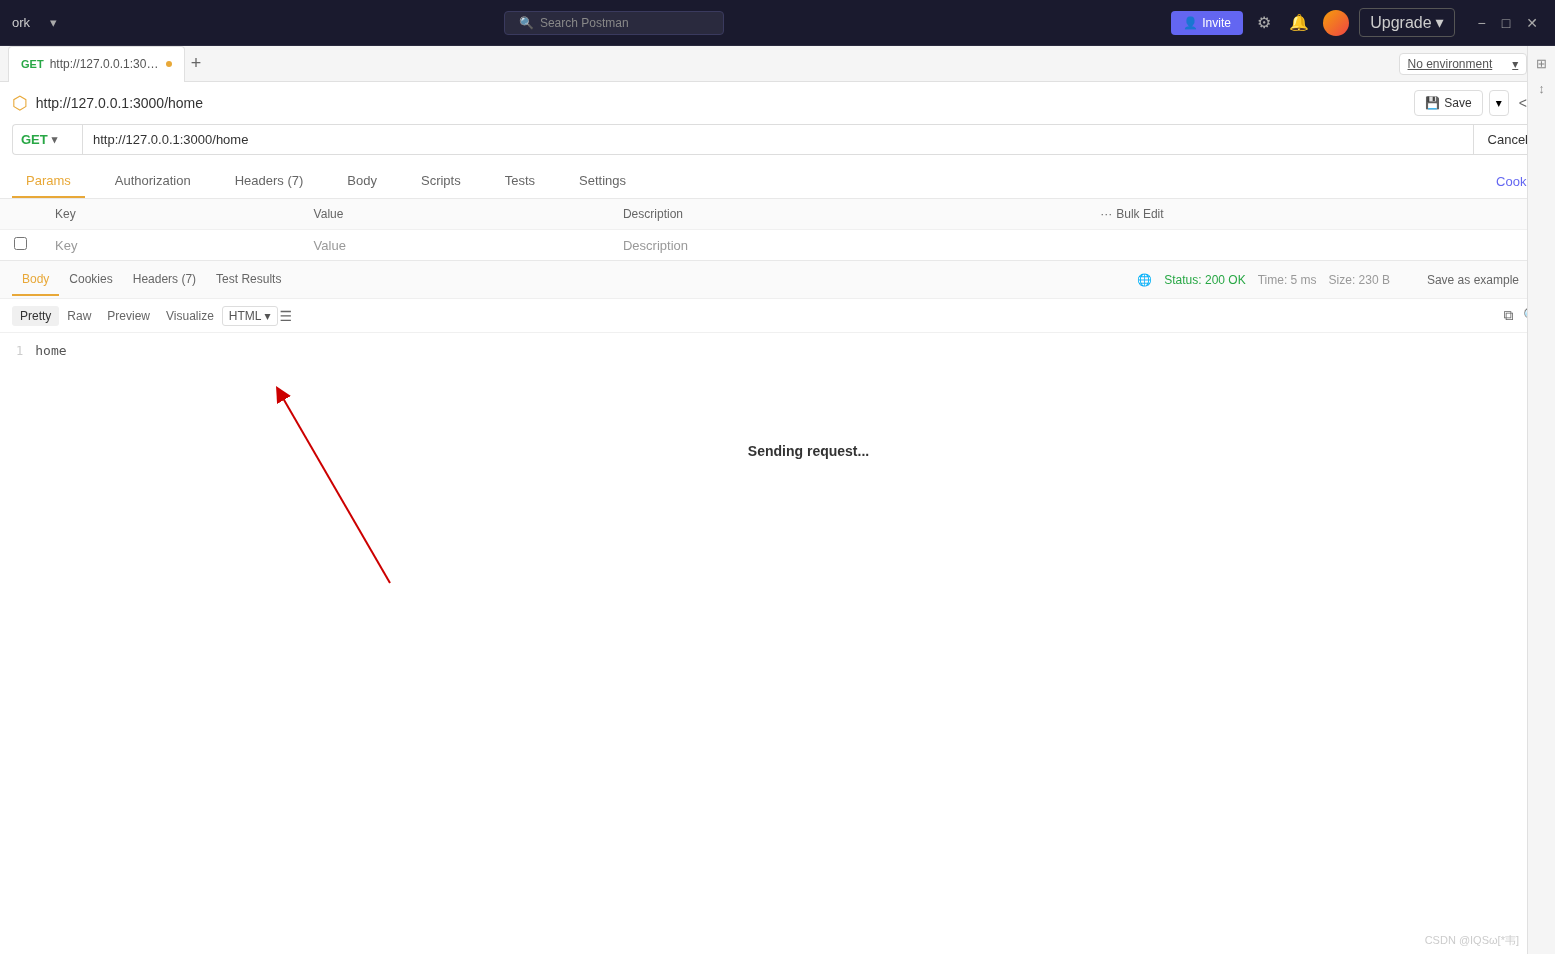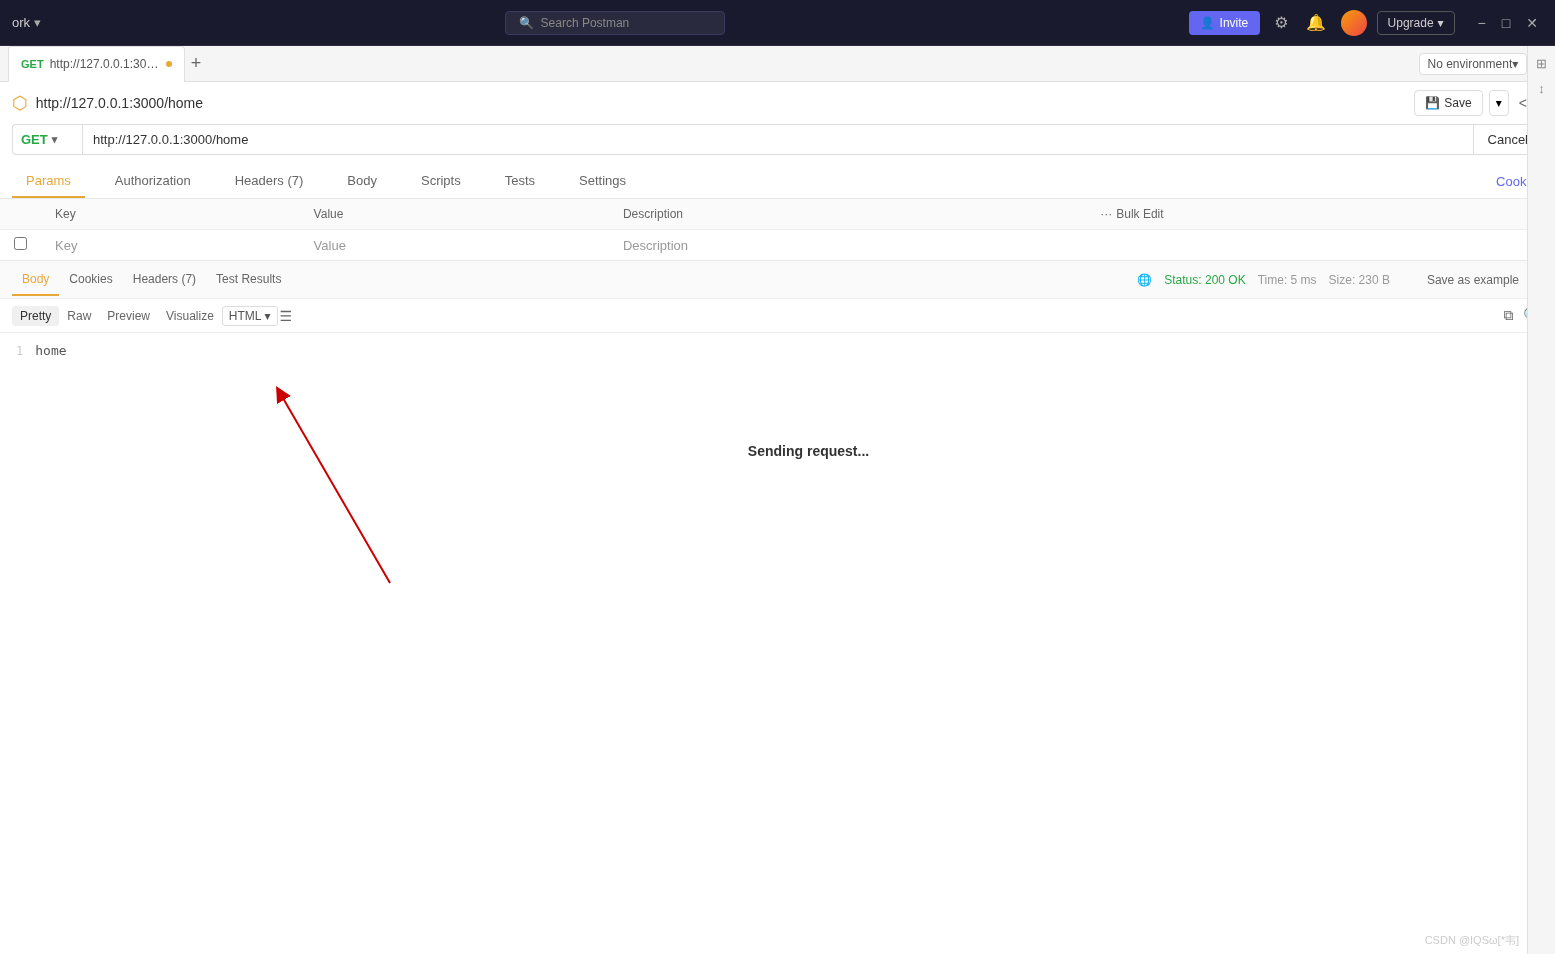--- a/index.html
+++ b/index.html
@@ -4,60 +4,60 @@
   <style>
     * { box-sizing: border-box; margin: 0; padding: 0; }
     body { font-family: -apple-system, BlinkMacSystemFont, 'Segoe UI', sans-serif; font-size: 13px; background: #fff; color: #333; overflow: hidden; }
 
     
     .title-bar {
       display: flex; align-items: center; justify-content: space-between;
       height: 46px; background: #1a1a2e; padding: 0 12px;
       border-bottom: 1px solid #2a2a3e;
     }
-    .title-bar-left { display: flex; align-items: center; gap: 4px; color: #ccc; font-size: 13px; }
+    .title-bar-left { display: flex; align-items: center; gap: 20px; color: #ccc; font-size: 13px; }
     .title-bar-center { flex: 1; display: flex; justify-content: center; }
     .search-bar {
       display: flex; align-items: center; gap: 6px;
       background: #2a2a3e; border: 1px solid #3a3a5e; border-radius: 4px;
       padding: 4px 14px; width: 220px; color: #aaa; font-size: 12px; cursor: text;
     }
     .title-bar-right { display: flex; align-items: center; gap: 10px; }
     .invite-btn {
       background: #6366f1; color: white; border: none; border-radius: 4px;
       padding: 5px 12px; font-size: 12px; cursor: pointer; display: flex; align-items: center; gap: 4px;
     }
     .icon-btn { background: none; border: none; color: #aaa; cursor: pointer; font-size: 16px; padding: 2px 4px; }
     .avatar { width: 26px; height: 26px; border-radius: 50%; background: linear-gradient(135deg, #f59e0b, #ef4444); display: flex; align-items: center; justify-content: center; font-size: 10px; color: white; }
     .upgrade-btn {
       background: none; border: 1px solid #555; color: #ccc; border-radius: 4px;
-      padding: 4px 10px; font-size: 12px; cursor: pointer; display: flex; align-items: center; gap: 4px;
+      padding: 4px 10px; font-size: 16px; cursor: pointer; display: flex; align-items: center; gap: 4px;
     }
     .window-controls { display: flex; gap: 6px; margin-left: 8px; }
     .win-btn { background: none; border: none; color: #aaa; cursor: pointer; font-size: 14px; padding: 2px 5px; }
 
     
     .tab-bar {
       display: flex; align-items: center; height: 36px;
       background: #f5f5f5; border-bottom: 1px solid #e0e0e0; padding: 0 8px;
     }
     .tab {
       display: flex; align-items: center; gap: 6px;
       padding: 6px 12px; background: #fff; border: 1px solid #e0e0e0;
       border-bottom: none; border-radius: 4px 4px 0 0; font-size: 12px; cursor: pointer;
       height: 36px;
     }
     .tab .method-badge { color: #28a745; font-size: 11px; font-weight: 600; }
     .tab .dot { width: 6px; height: 6px; border-radius: 50%; background: #e8a838; }
     .tab-add { background: none; border: none; font-size: 18px; cursor: pointer; color: #666; padding: 0 6px; }
     .tab-bar-right { margin-left: auto; display: flex; align-items: center; gap: 8px; }
     .env-selector {
-      display: flex; align-items: flex-end; gap: 0;
+      display: flex; align-items: flex-end; gap: 20px;
       border: 1px solid #ddd; border-radius: 4px; padding: 3px 8px;
-      font-size: 12px; color: #555; cursor: pointer; background: #fff;
+      font-size: 12px; color: #555; cursor: pointer; background: #fff; text-decoration: underline;
     }
     .new-tab-icon { color: #666; font-size: 14px; cursor: pointer; }
 
     
     .request-area { background: #fff; border-bottom: 1px solid #e8e8e8; padding: 8px 12px 0 12px; }
     .request-title-row {
       display: flex; align-items: center; justify-content: space-between;
       padding-bottom: 8px;
     }
     .request-title { display: flex; align-items: center; gap: 8px; font-size: 14px; font-weight: 500; color: #333; }

